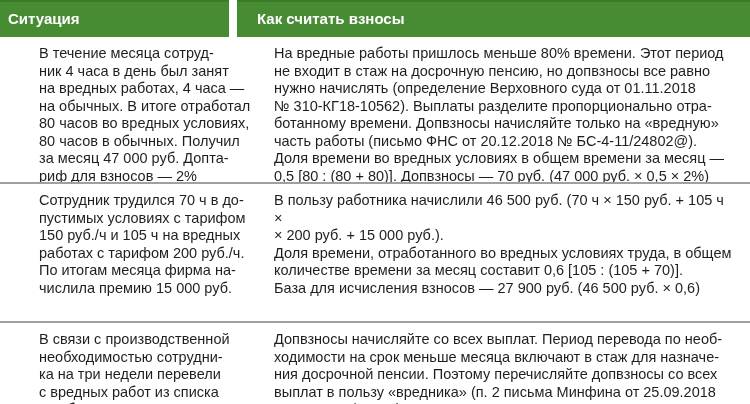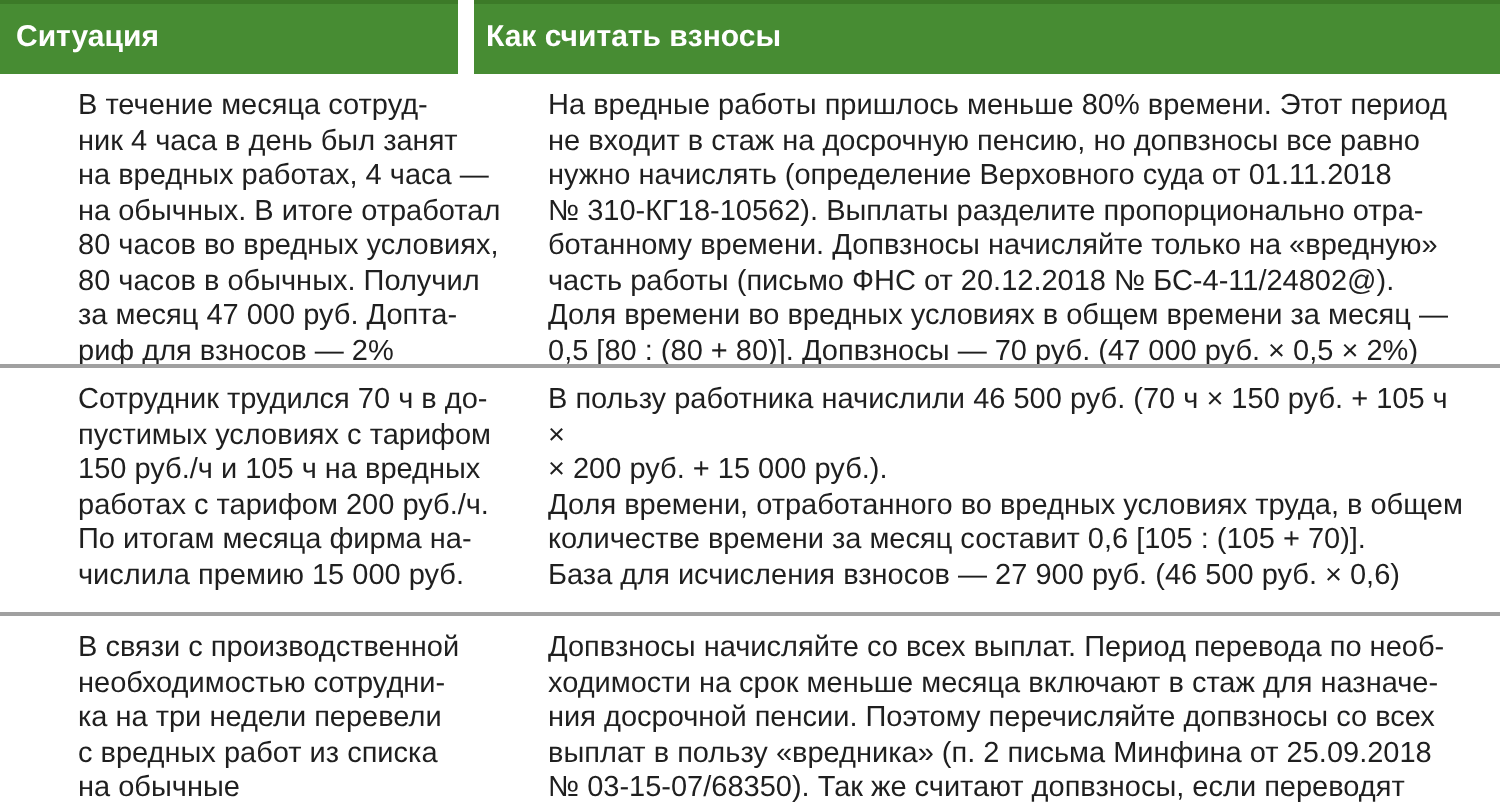--- a/index.html
+++ b/index.html
@@ -17,25 +17,25 @@
     background: #478c33;
     border-top: 2px solid #3c7a28;
     color: #ffffff;
     font-weight: bold;
     font-size: 15px;
     padding-top: 8px;
     box-sizing: border-box;
   }
   .hc1 { width: 229px; padding-left: 8px; }
   .hgap { width: 8px; background: #ffffff; }
-  .hc2 { flex: 1; padding-left: 6px; }
+  .hc2 { flex: 1; padding-left: 20px; }
   
   .row { display: flex; box-sizing: border-box; overflow: hidden; }
   .row-1 { height: 145px; }
-  .row-2 { height: 122px; justify-content: flex-end; }
+  .row-2 { height: 137px; justify-content: flex-end; }
   .row-3 { height: 114px; justify-content: flex-end; }
   .cell {
     font-size: 14.5px;
     line-height: 17.5px;
     color: #1f1f1f;
     white-space: pre-line;
     padding-top: 8px;
     box-sizing: border-box;
   }
   .c1 { width: 229px; padding-left: 8px; padding-right: 2px; margin-left: 31px; }

